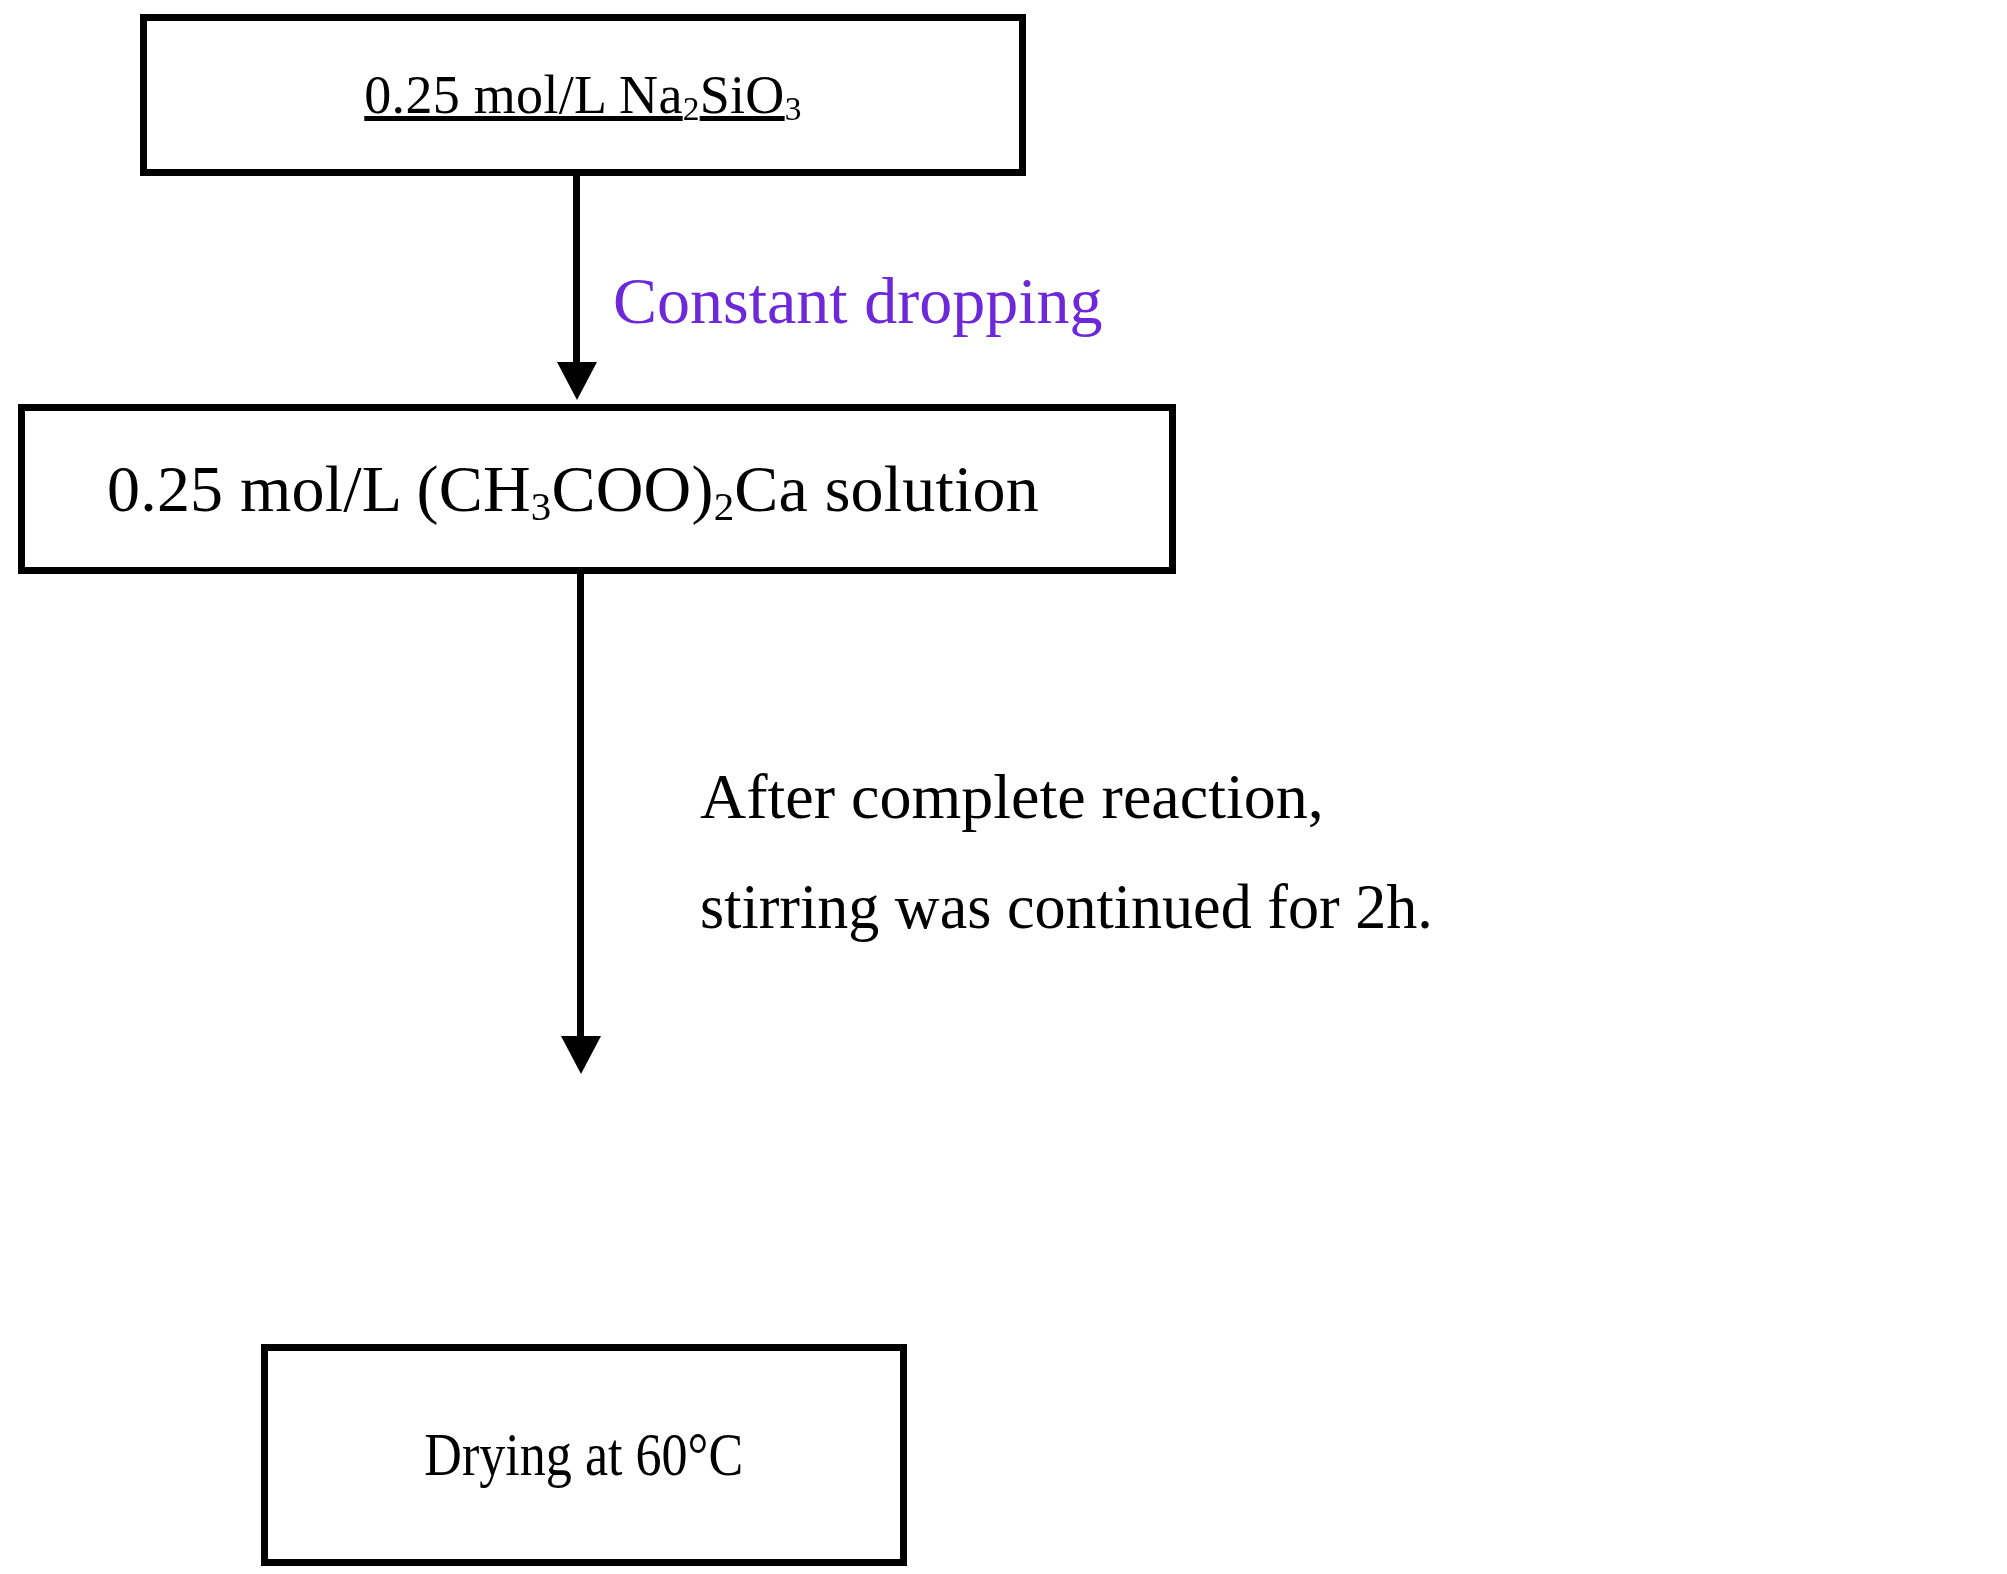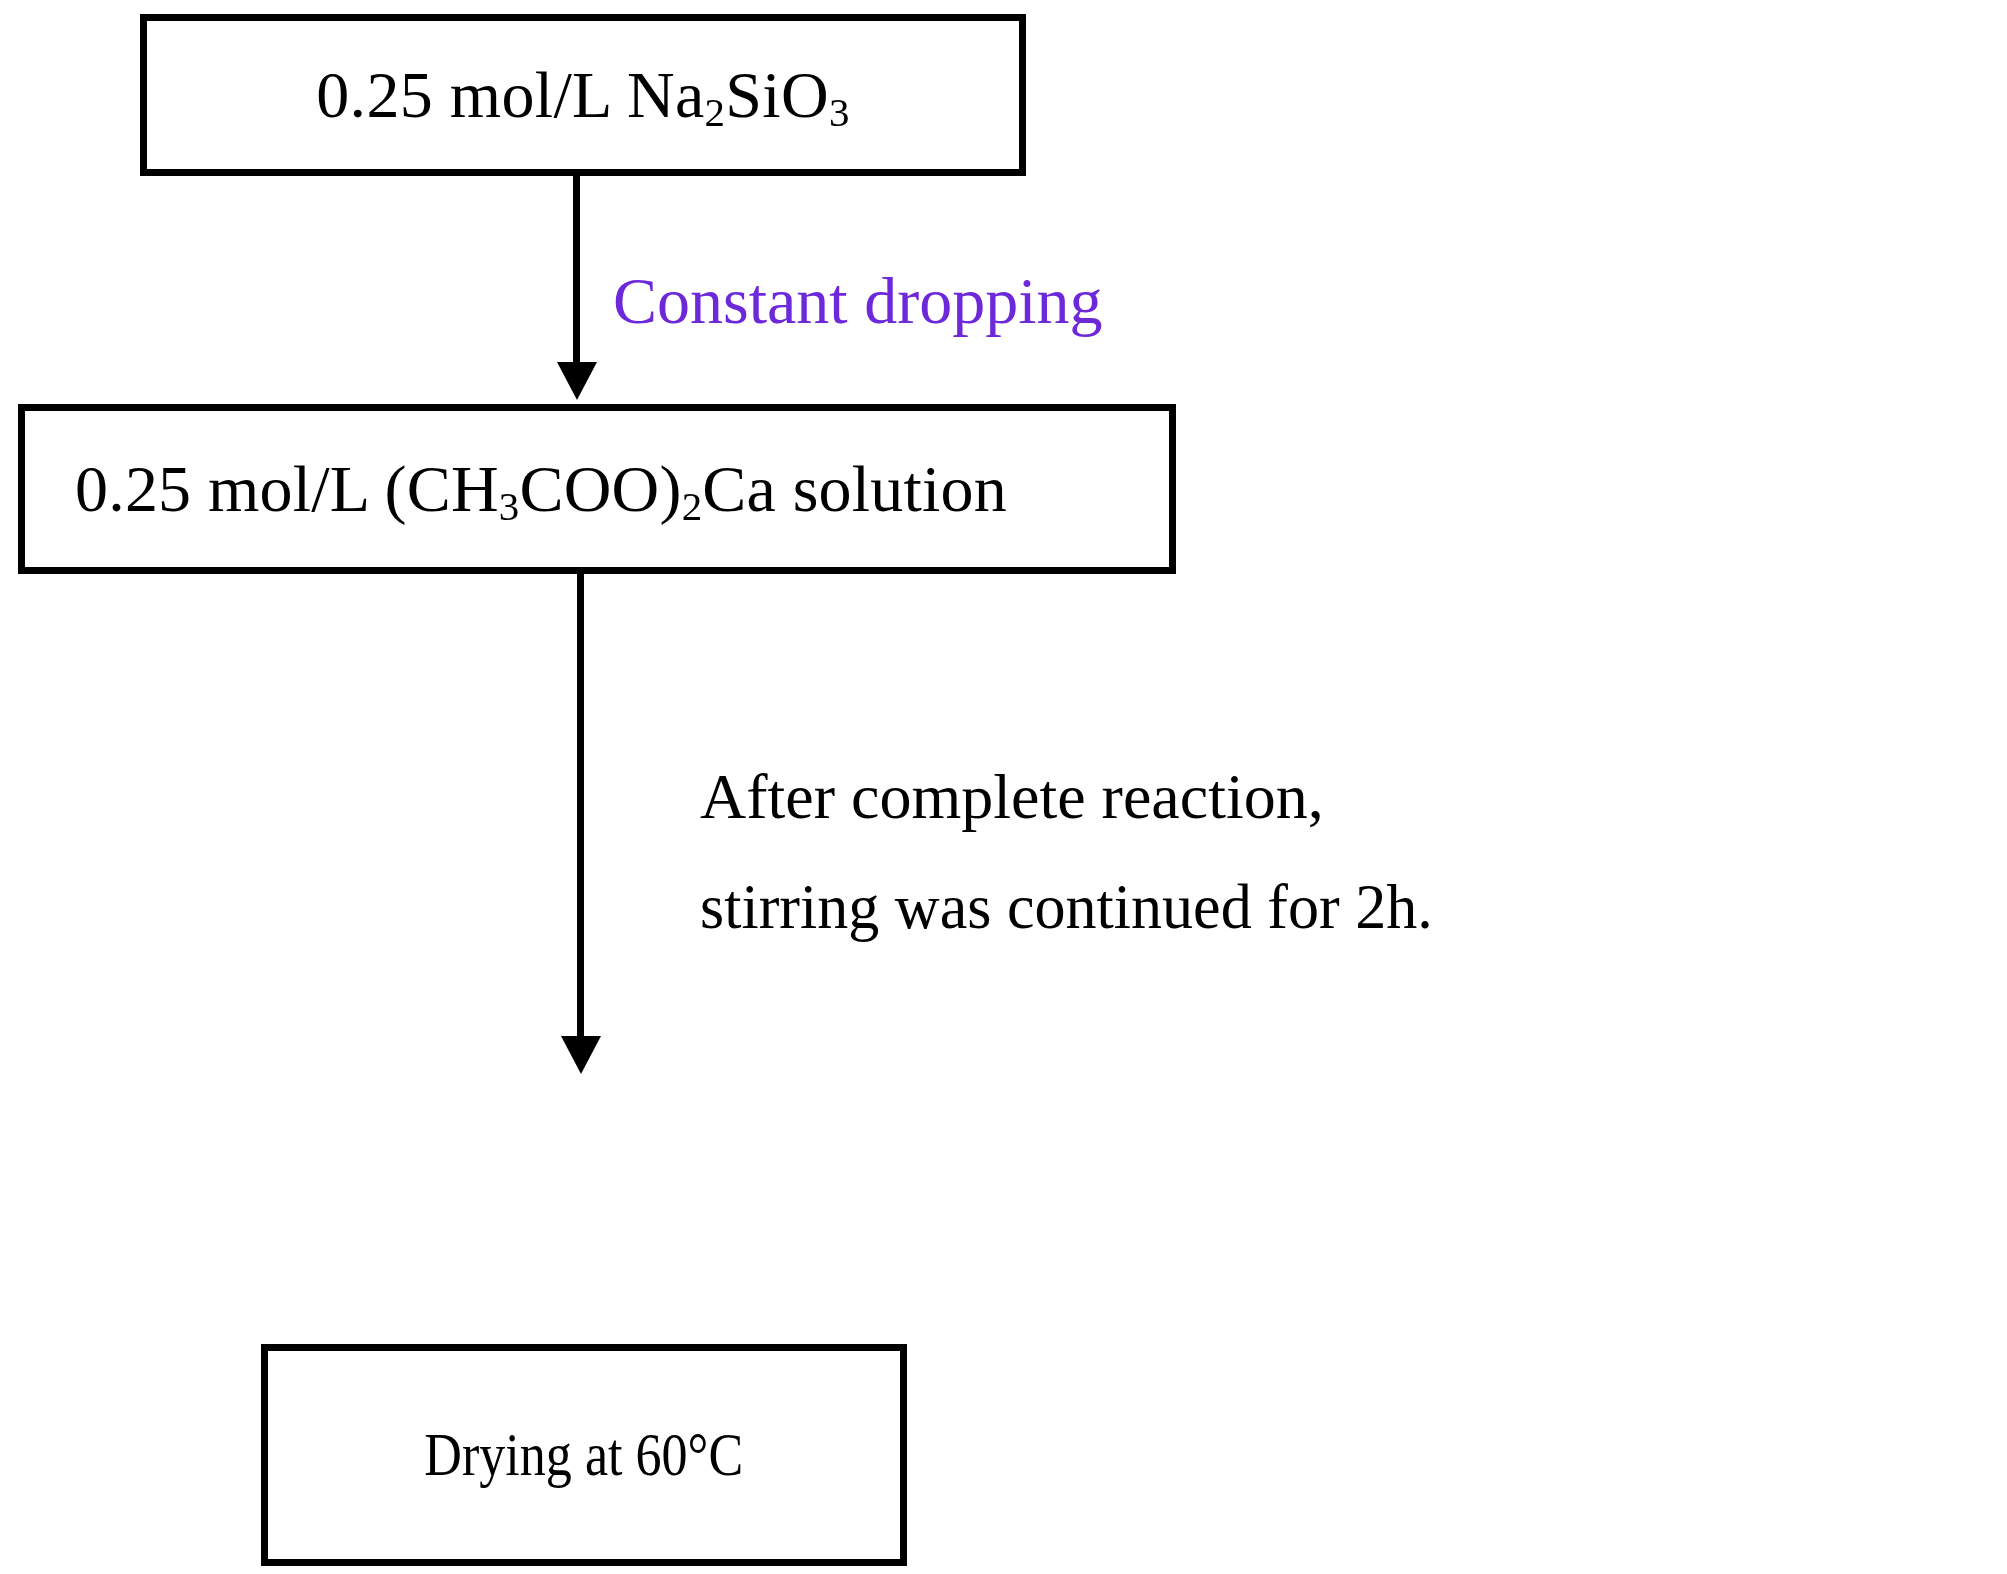--- a/index.html
+++ b/index.html
@@ -43,31 +43,32 @@
     line-height: 0;
   }
 
   #box-sodium-silicate {
     left: 140px;
     top: 14px;
     width: 886px;
     height: 162px;
   }
   #box-sodium-silicate .box-label {
-    font-size: 66px;
+    font-size: 54px;
     letter-spacing: 0.3px;
+    text-decoration: underline;
   }
 
   #box-calcium-acetate {
     left: 18px;
     top: 404px;
     width: 1158px;
     height: 170px;
     justify-content: flex-start;
-    padding-left: 50px;
+    padding-left: 82px;
   }
   #box-calcium-acetate .box-label {
     font-size: 66px;
     letter-spacing: 0.2px;
   }
 
   #box-drying {
     left: 261px;
     top: 1344px;
     width: 646px;

